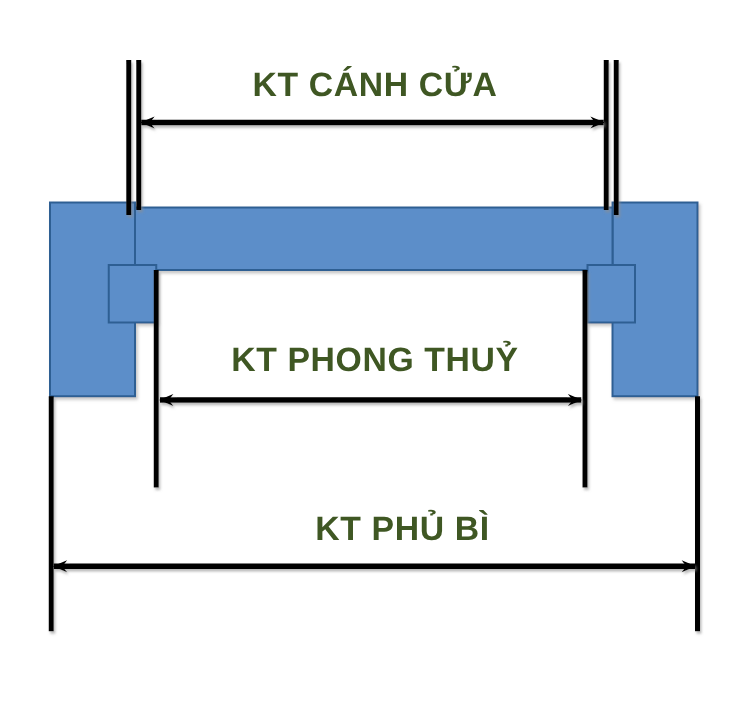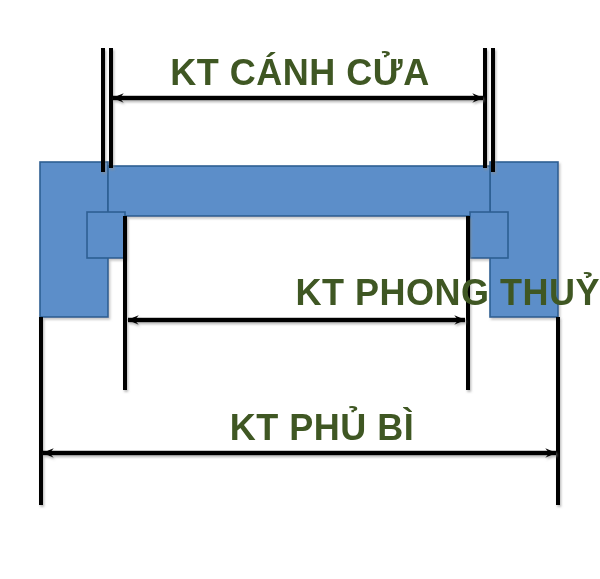--- a/index.html
+++ b/index.html
@@ -22,37 +22,36 @@
     left: 0;
     top: 0;
     width: 600px;
     height: 579px;
   }
   .dim-label {
     position: absolute;
     color: #3f5723;
     font-family: "Liberation Sans", sans-serif;
     font-weight: bold;
-    font-size: 36px;
+    font-size: 27px;
     letter-spacing: 0.5px;
     white-space: nowrap;
     text-align: center;
     line-height: 1;
     user-select: none;
   }
   #label-canh-cua {
     left: 0;
     top: 55px;
     width: 600px;
   }
   #label-phong-thuy {
     left: 0;
     top: 275px;
     width: 600px;
-    text-align: right;
   }
   #label-phu-bi {
     left: 0;
     top: 410px;
     width: 600px;
     padding-left: 22px;
   }
 </style>
 </head>
 <body>

